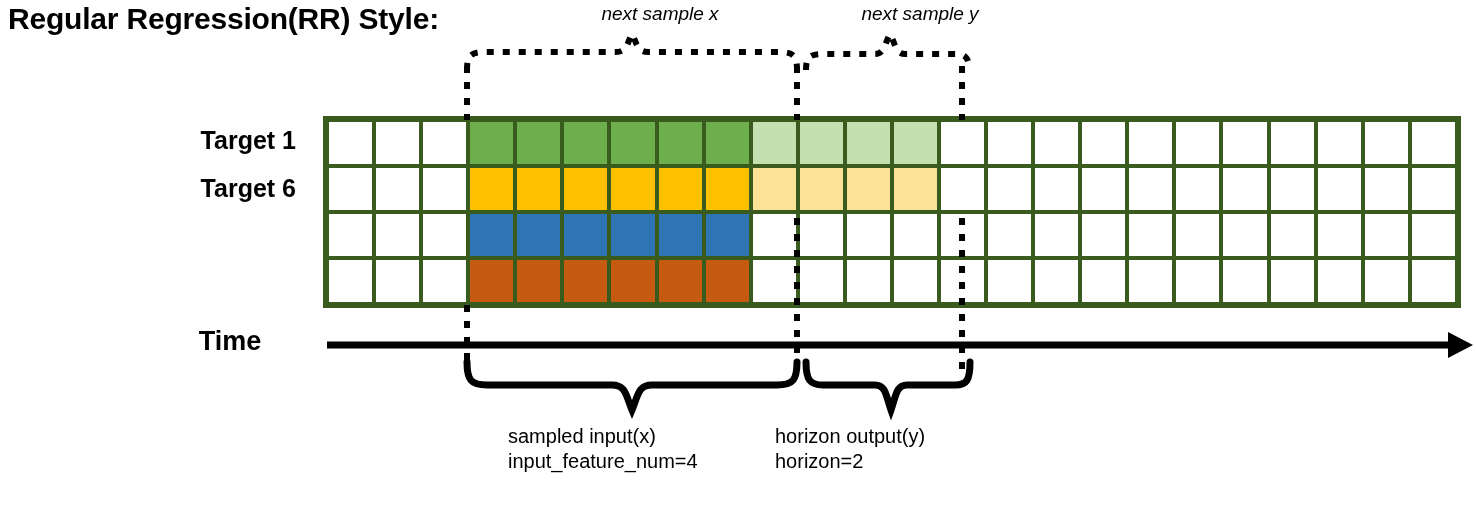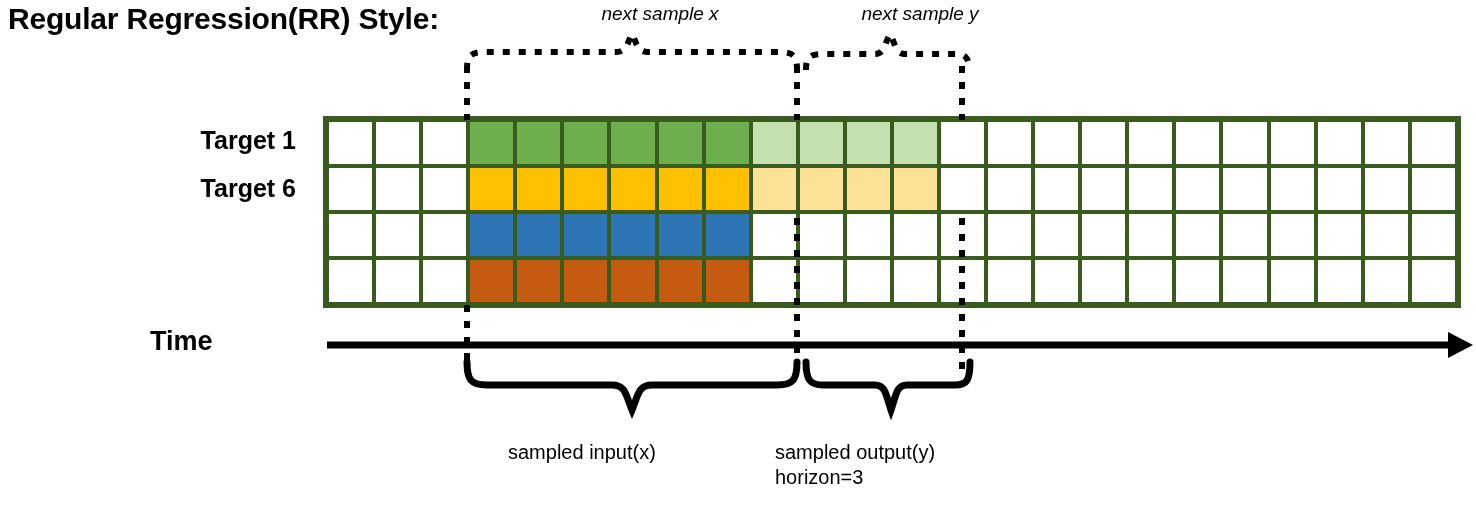--- a/index.html
+++ b/index.html
@@ -77,21 +77,21 @@
   .cell.c-yellowlight{ background: #fce296; }
   .cell.c-blue       { background: #2e75b6; }
   .cell.c-orange     { background: #c55a11; }
 
   
   .time-label {
     position: absolute;
     left: 150px;
     top: 326px;
     width: 160px;
-    text-align: left;
+    text-align: center;
     font-size: 27px;
     font-weight: bold;
   }
   .axis-svg {
     position: absolute;
     left: 0;
     top: 0;
     width: 1476px;
     height: 516px;
     pointer-events: none;
@@ -102,21 +102,20 @@
     font-size: 19px;
     font-style: italic;
     white-space: nowrap;
     text-align: center;
   }
   .caption {
     position: absolute;
     font-size: 20px;
     line-height: 25px;
     white-space: nowrap;
-    margin-top: 16px;
   }
   .caption .ln { display: block; }
 </style>
 </head>
 <body>
 
 <div id="canvas">
 
   <div class="title">Regular Regression(RR) Style:</div>
 
@@ -232,24 +231,25 @@
       </div>
     </div>
 
   <div class="time-label">Time</div>
 
   <div class="brace-top-label" style="left:760px; top:3px; width:320px;">next sample y</div>
   <div class="brace-top-label" style="left:500px; top:3px; width:320px;">next sample x</div>
 
   <div class="caption" style="left:508px; top:424px;">
     <span class="ln">sampled input(x)</span>
+    <span class="ln">input_feature_num=4</span>
   </div>
   <div class="caption" style="left:775px; top:424px;">
-    <span class="ln">sampled output(y)</span>
-    <span class="ln">horizon=3</span>
+    <span class="ln">horizon output(y)</span>
+    <span class="ln">horizon=2</span>
   </div>
 
   <svg class="axis-svg" viewBox="0 0 1476 516">
 
     <g>
       <line x1="327" y1="345" x2="1448" y2="345" stroke="#000" stroke-width="7"></line>
       <polygon points="1448,332 1473,345 1448,358" fill="#000"></polygon>
     </g>
 
     <g stroke="#000" stroke-width="6" stroke-dasharray="7,9" stroke-linecap="butt">

